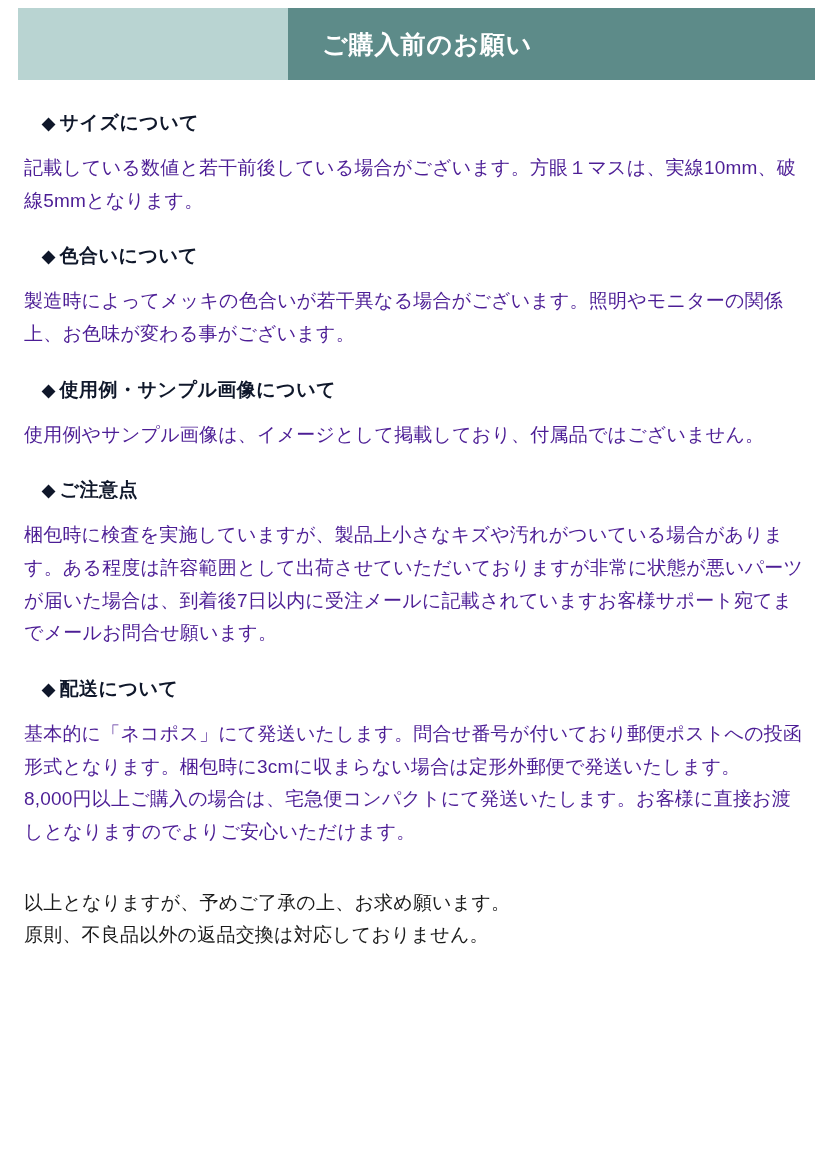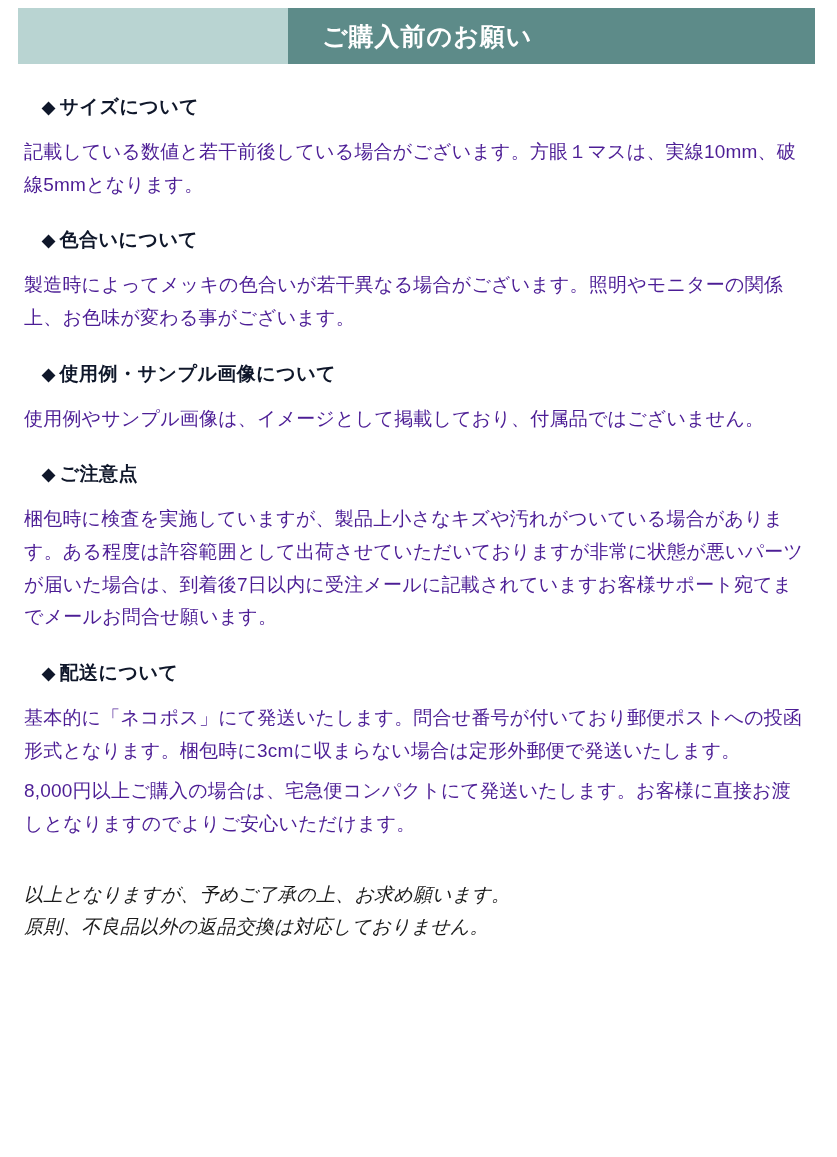--- a/index.html
+++ b/index.html
@@ -19,21 +19,21 @@
     width: 837px;
     height: 1157px;
     box-sizing: border-box;
     padding: 0 22px 0 18px;
   }
   .header-band {
     margin: 8px 0 0 0;
     padding: 0;
     display: flex;
     align-items: stretch;
-    height: 56px;
+    height: 72px;
   }
   .band-left {
     width: 270px;
     background: #b9d4d2;
   }
   .band-main {
     flex: 1;
     background: #5d8b89;
     display: flex;
     align-items: center;
@@ -71,28 +71,27 @@
     margin-top: 16px;
     font-size: 19px;
     line-height: 1.72;
     color: #4c1d95;
     letter-spacing: 0.2px;
   }
   .sec-body p {
     margin: 0;
   }
   .sec-body p + p {
-    margin-top: 8px;
+    margin-top: 0px;
   }
   .closing {
     margin-top: 38px;
     font-size: 19px;
     line-height: 1.72;
     letter-spacing: 0.2px;
-    font-style: italic;
   }
   .closing p {
     margin: 0;
   }
 </style>
 </head>
 <body>
 
 <div class="page">
 

